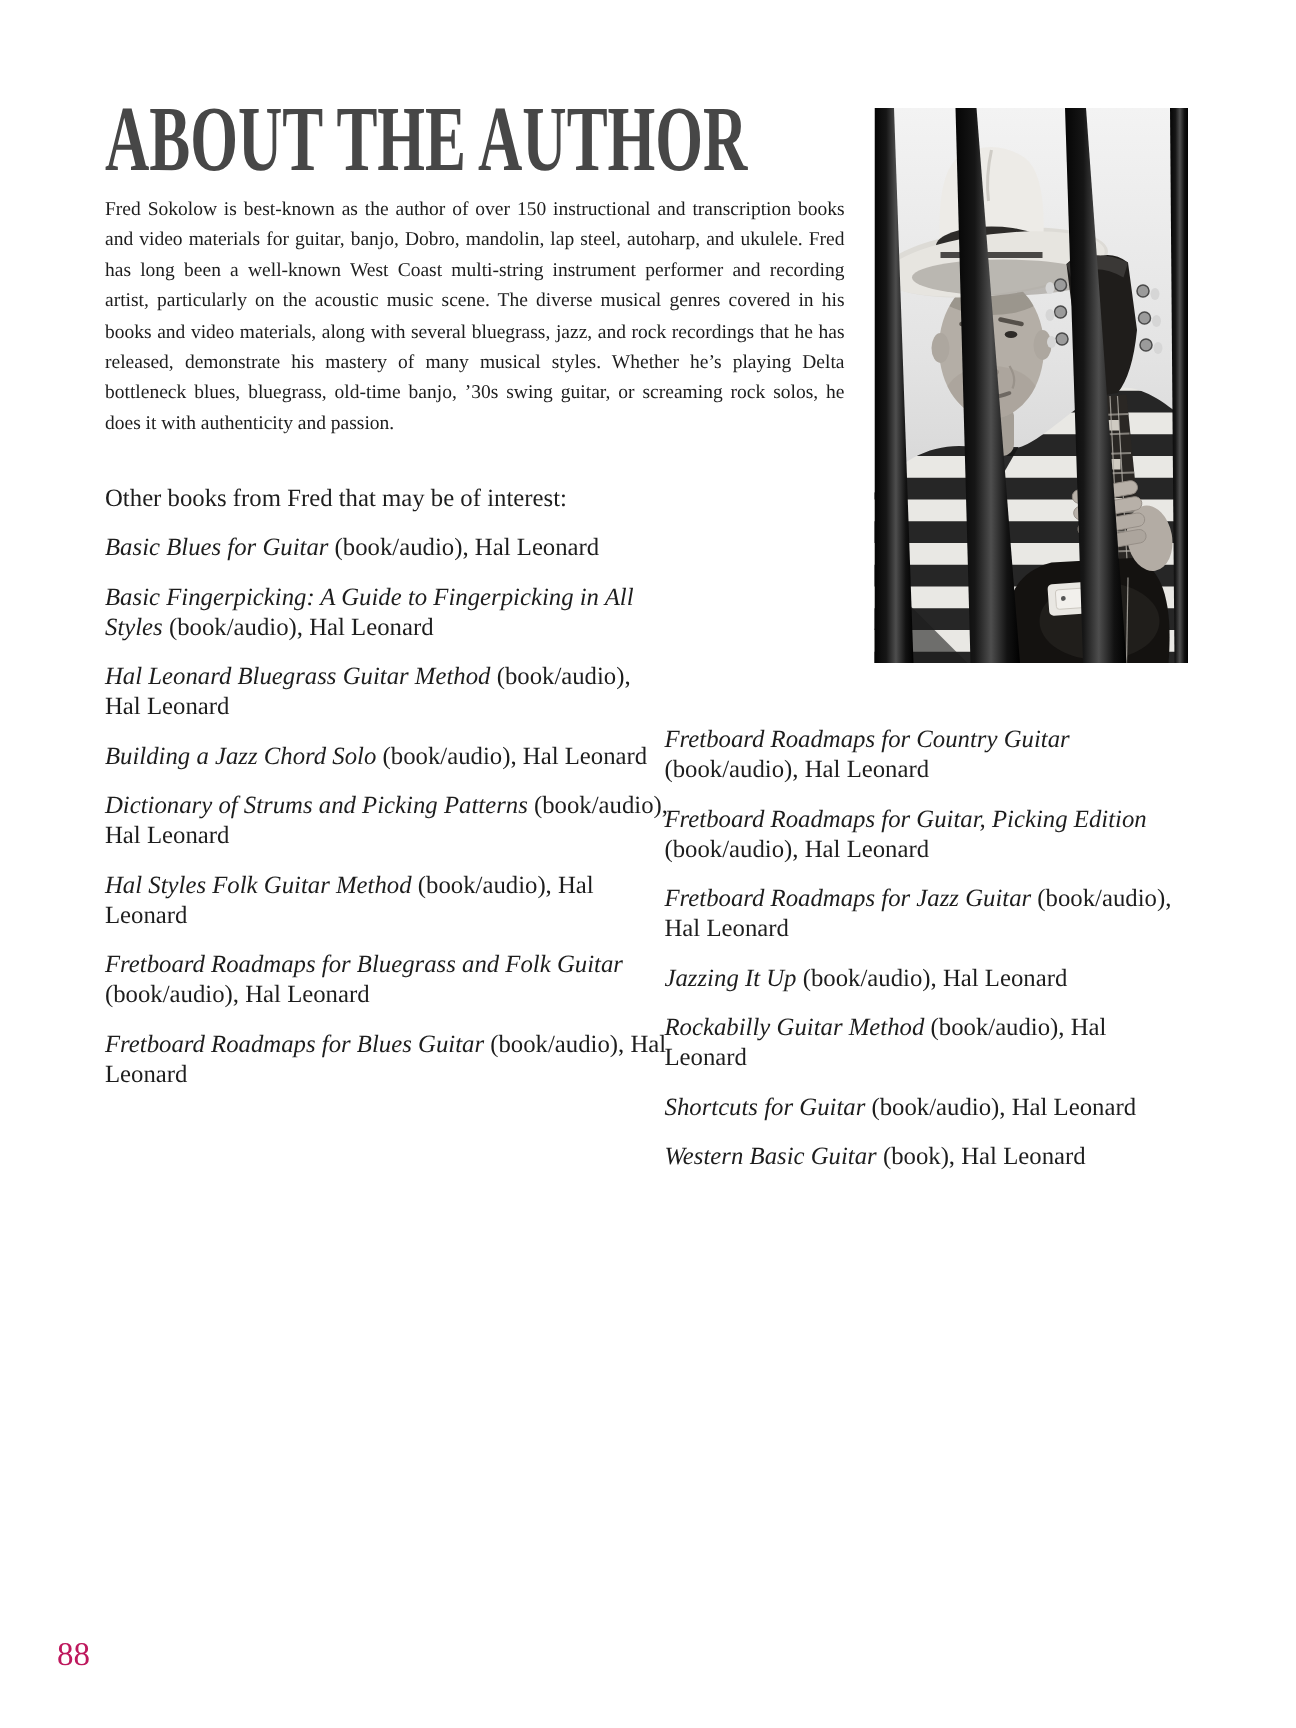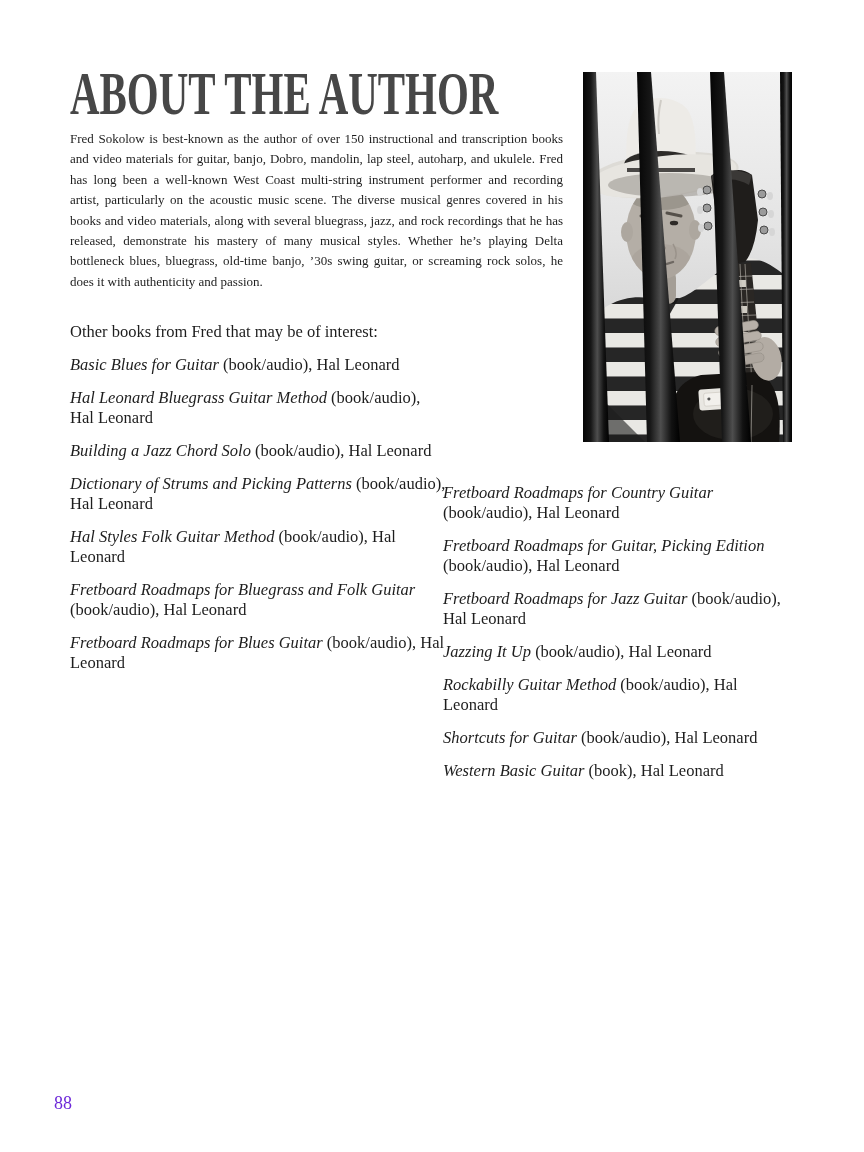--- a/index.html
+++ b/index.html
@@ -45,22 +45,22 @@
   .book{margin:0 0 13px 0;}
   .book i{font-style:italic;text-align:right;}
   
   .photo{
     position:absolute;left:583px;top:72px;width:209px;height:370px;
     line-height:0;
   }
   .photo svg{display:block;}
   
   .page-number{
-    position:absolute;left:54px;top:1092px;
-    font-size:18px;line-height:22px;color:#6d28d9;
+    position:absolute;left:38px;top:1092px;
+    font-size:22px;line-height:22px;color:#be185d;
   }
 </style>
 </head>
 <body>
 
 <div id="page">
 
   <h1 class="title"><span class="title-inner">ABOUT THE AUTHOR</span></h1>
 
   <div class="photo">
@@ -199,20 +199,21 @@
         <polygon points="197,0 209,0 209,370 200,370" fill="url(#barGrad)"></polygon>
       </g>
     </svg>
   </div>
 
   <p class="bio">Fred Sokolow is best-known as the author of over 150 instructional and transcription books and video materials for guitar, banjo, Dobro, mandolin, lap steel, autoharp, and ukulele. Fred has long been a well-known West Coast multi-string instrument performer and recording artist, particularly on the acoustic music scene. The diverse musical genres covered in his books and video materials, along with several bluegrass, jazz, and rock recordings that he has released, demonstrate his mastery of many musical styles. Whether he’s playing Delta bottleneck blues, bluegrass, old-time banjo, ’30s swing guitar, or screaming rock solos, he does it with authenticity and passion.</p>
 
   <div class="col col-left">
     <p class="intro">Other books from Fred that may be of interest:</p>
     <p class="book"><i>Basic Blues for Guitar</i><span> (book/audio), Hal Leonard</span></p>
+    <p class="book"><i>Basic Fingerpicking: A Guide to Fingerpicking in All Styles</i><span> (book/audio), Hal Leonard</span></p>
     <p class="book"><i>Hal Leonard Bluegrass Guitar Method</i><span> (book/audio), Hal Leonard</span></p>
     <p class="book"><i>Building a Jazz Chord Solo</i><span> (book/audio), Hal Leonard</span></p>
     <p class="book"><i>Dictionary of Strums and Picking Patterns</i><span> (book/audio), Hal Leonard</span></p>
     <p class="book"><i>Hal Styles Folk Guitar Method</i><span> (book/audio), Hal Leonard</span></p>
     <p class="book"><i>Fretboard Roadmaps for Bluegrass and Folk Guitar</i><span> (book/audio), Hal Leonard</span></p>
     <p class="book"><i>Fretboard Roadmaps for Blues Guitar</i><span> (book/audio), Hal Leonard</span></p>
   </div>
 
   <div class="col col-right">
     <p class="book"><i>Fretboard Roadmaps for Country Guitar</i><span> (book/audio), Hal Leonard</span></p>

